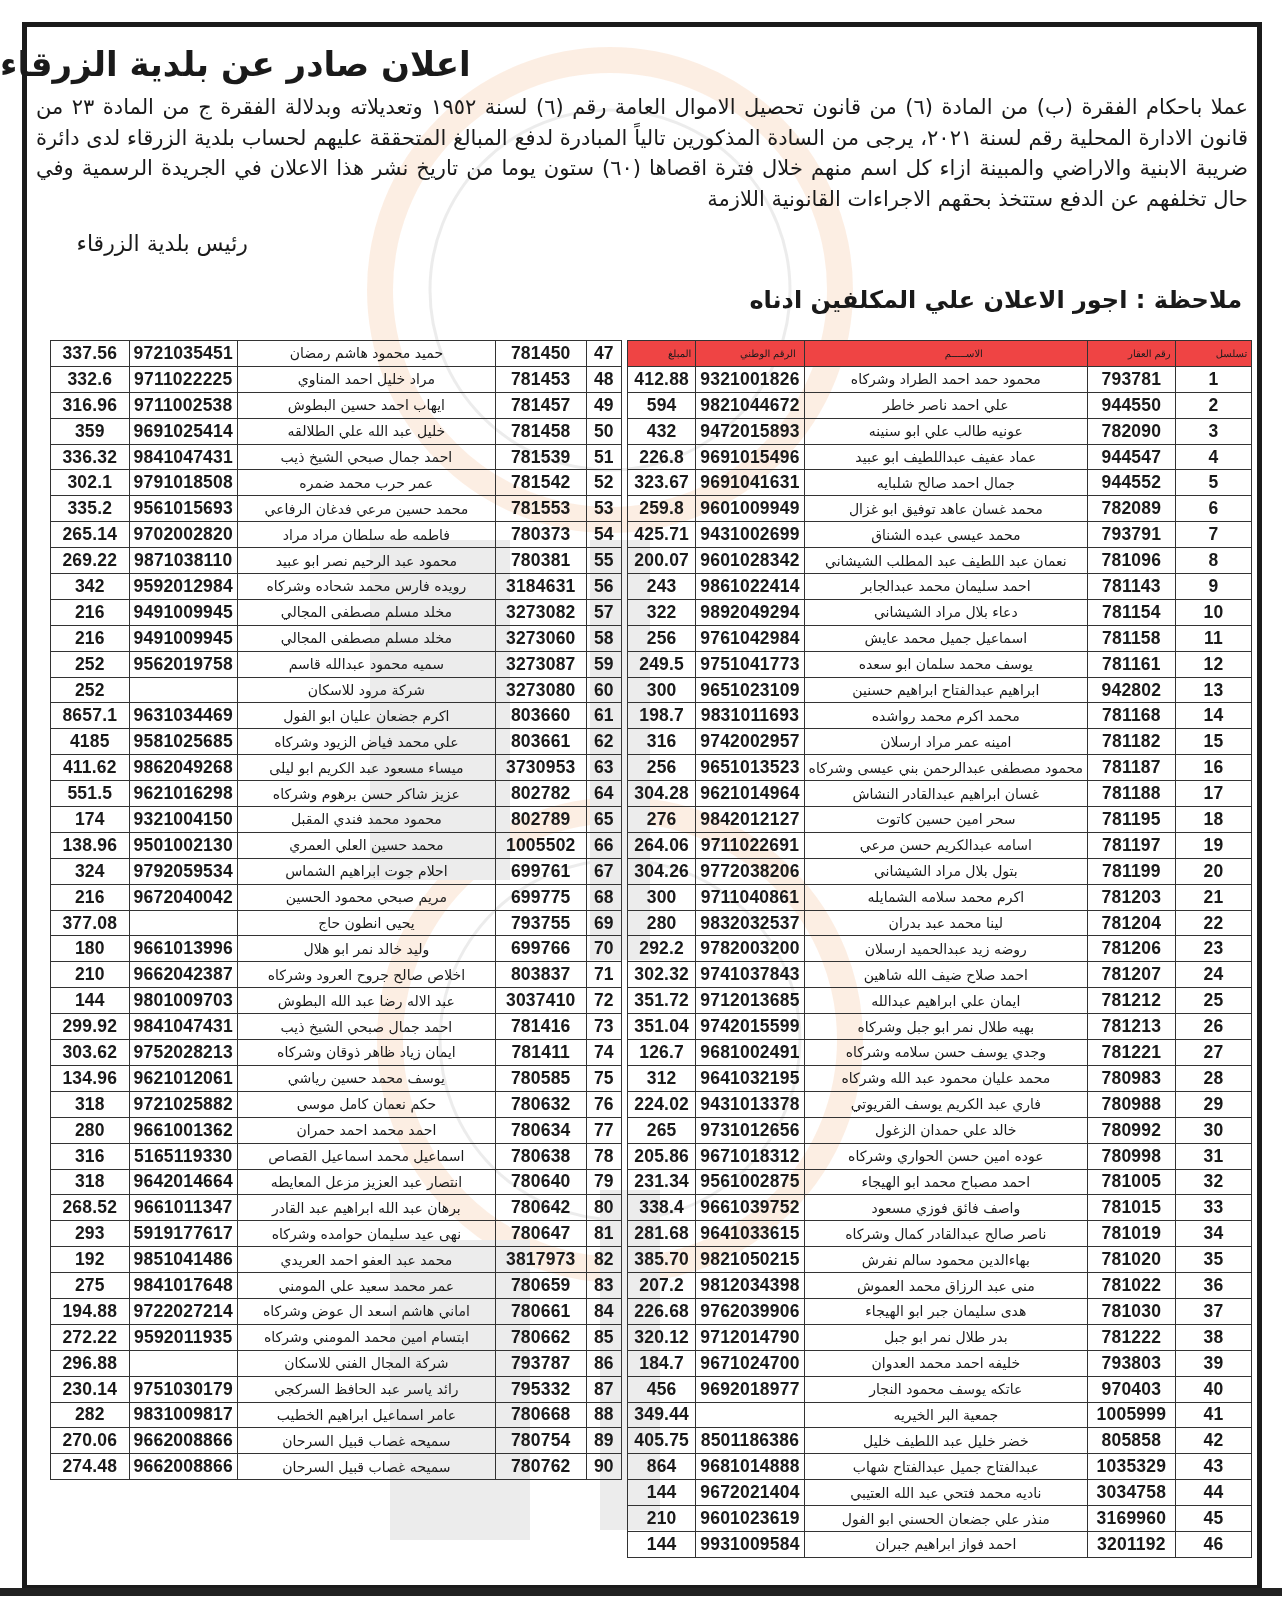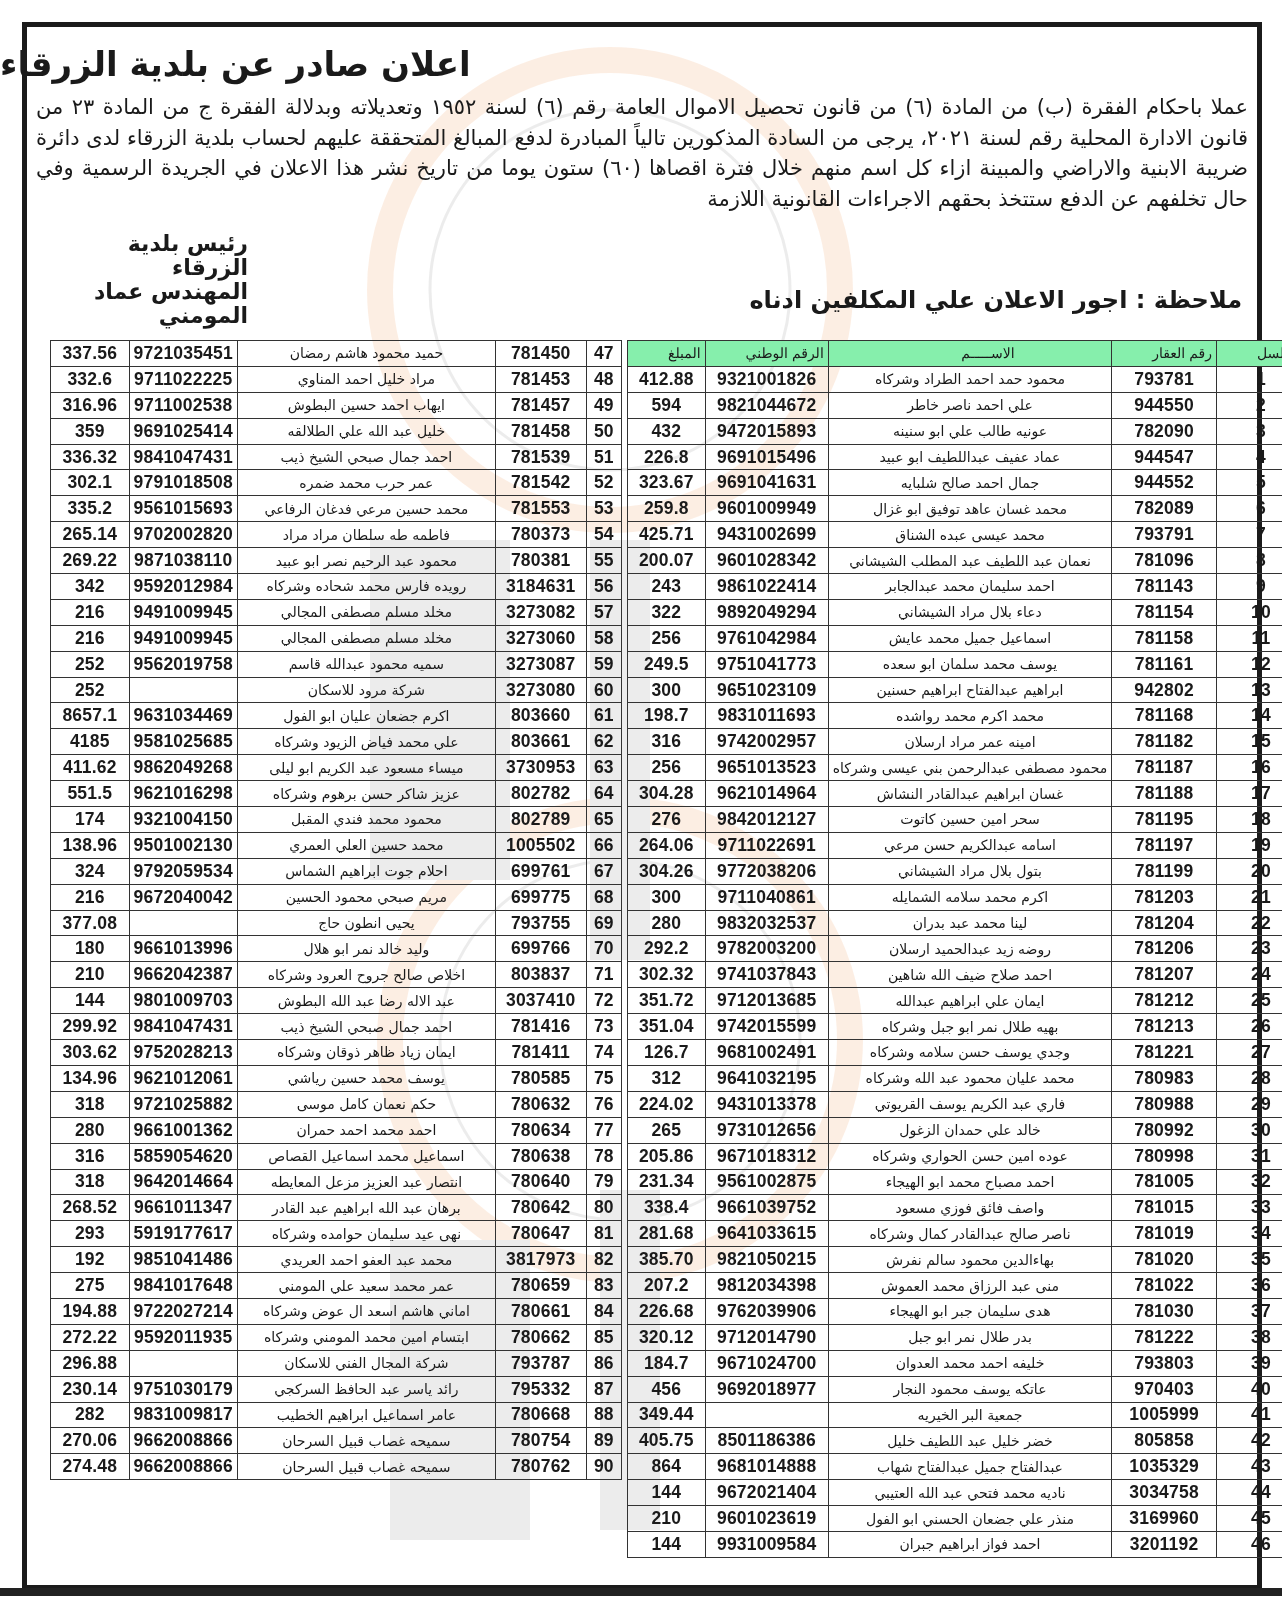--- a/index.html
+++ b/index.html
@@ -1,25 +1,25 @@
 <!DOCTYPE html>
 <html><head>
 <meta charset="utf-8">
 <style>
   html,body{margin:0;padding:0;background:#ffffff;}
   body{width:1282px;height:1613px;position:relative;overflow:hidden;font-family:"DejaVu Sans",sans-serif;color:#1a1a1a;}
   .frame{position:absolute;left:22px;top:22px;width:1240px;height:1568px;border:5px solid #1b1b1b;box-sizing:border-box;}
   .bottom-bar{position:absolute;left:0;top:1588px;width:1282px;height:8px;background:#222;}
   .title{position:absolute;left:0;right:0;top:44px;text-align:left;font-size:34px;font-weight:bold;direction:rtl;letter-spacing:0px;}
   .para{position:absolute;left:36px;width:1212px;top:92px;direction:rtl;text-align:justify;text-align-last:right;font-size:21px;font-weight:normal;line-height:30.5px;}
-  .sig{position:absolute;left:48px;top:232px;direction:rtl;text-align:right;font-size:22px;font-weight:bold;line-height:24px;width:200px;}
+  .sig{position:absolute;left:48px;top:232px;direction:rtl;text-align:right;font-size:22px;font-weight:normal;line-height:24px;width:200px;}
   .note{position:absolute;right:40px;top:286px;direction:rtl;font-size:24px;font-weight:bold;}
   table{border-collapse:collapse;position:absolute;direction:rtl;font-family:"Liberation Sans",sans-serif;}
   td,th{border:1.5px solid #333;padding:0 4px;height:24.9px;font-size:17px;white-space:nowrap;overflow:hidden;text-align:center;}
-  th{background:#86efac;font-weight:normal;font-size:14px;padding-left:40px;}
+  th{background:#ef4444;font-weight:normal;font-size:10px;padding-left:40px;}
   td.num{font-weight:bold;font-size:17.5px;letter-spacing:0.2px;}
   td.name{font-size:14px;font-family:"DejaVu Sans",sans-serif;}
   #table-right{left:627px;top:340px;width:1219px;}
   #table-left{left:50px;top:340px;}
   .watermark{position:absolute;left:330px;top:40px;width:560px;height:1500px;pointer-events:none;opacity:0.18;}
 </style>
 </head>
 <body>
 
 <div class="frame"></div>
@@ -34,21 +34,20 @@
   <rect x="260" y="500" width="60" height="420" fill="#9a9a9a"></rect>
   <rect x="60" y="1200" width="140" height="300" fill="#9a9a9a"></rect>
   <rect x="270" y="1150" width="60" height="340" fill="#9a9a9a"></rect>
 </svg>
 
 <div class="title">اعلان صادر عن بلدية الزرقاء</div>
 <div class="para">عملا باحكام الفقرة (ب) من المادة (٦) من قانون تحصيل الاموال العامة رقم (٦) لسنة ١٩٥٢ وتعديلاته وبدلالة الفقرة ج من المادة ٢٣ من قانون الادارة المحلية رقم لسنة ٢٠٢١، يرجى من السادة المذكورين تالياً المبادرة لدفع المبالغ المتحققة عليهم لحساب بلدية الزرقاء لدى دائرة ضريبة الابنية والاراضي والمبينة ازاء كل اسم منهم خلال فترة اقصاها (٦٠) ستون يوما من تاريخ نشر هذا الاعلان في الجريدة الرسمية وفي حال تخلفهم عن الدفع ستتخذ بحقهم الاجراءات القانونية اللازمة</div>
 
 <div class="sig">
   <div>رئيس بلدية الزرقاء</div>
-  <div>المهندس عماد المومني</div>
 </div>
 
 <div class="note">ملاحظة : اجور الاعلان علي المكلفين ادناه</div>
 
 <table id="table-right" style="width:603px;">
   <colgroup>
     <col style="width:36px">
       <col style="width:95px">
       <col style="width:268px">
       <col style="width:108px">
@@ -612,21 +611,21 @@
         <td class="num">77</td>
         <td class="num">780634</td>
         <td class="name">احمد محمد احمد حمران</td>
         <td class="num">9661001362</td>
         <td class="num">280</td>
       </tr>
       <tr>
         <td class="num">78</td>
         <td class="num">780638</td>
         <td class="name">اسماعيل محمد اسماعيل القصاص</td>
-        <td class="num">5859054620</td>
+        <td class="num">5165119330</td>
         <td class="num">316</td>
       </tr>
       <tr>
         <td class="num">79</td>
         <td class="num">780640</td>
         <td class="name">انتصار عبد العزيز مزعل المعايطه</td>
         <td class="num">9642014664</td>
         <td class="num">318</td>
       </tr>
       <tr>

